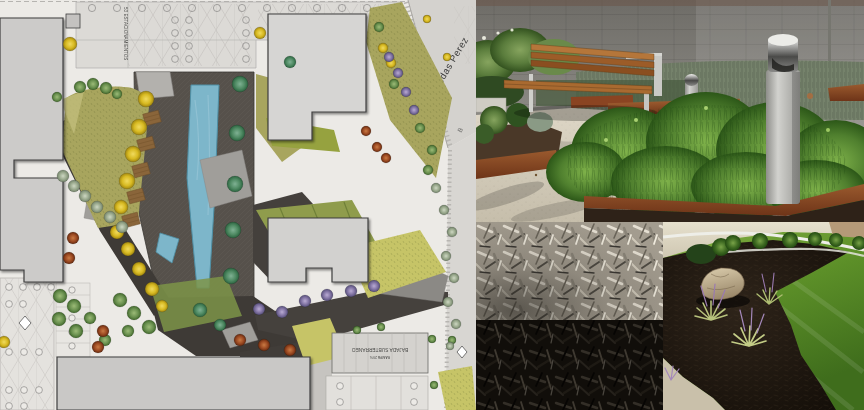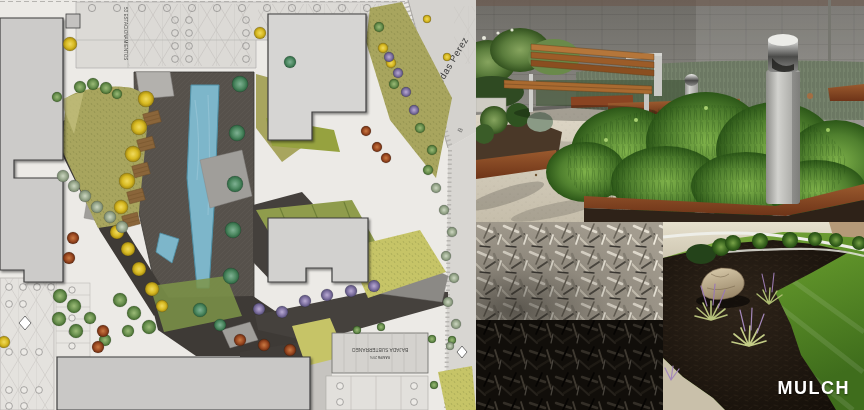--- a/index.html
+++ b/index.html
@@ -608,16 +608,15 @@
   </g>
   <g transform="translate(106,82)">
     <path d="M0,0 L-12,-10 M0,0 L-6,-14 M0,0 L1,-16 M0,0 L8,-13 M0,0 L13,-9" stroke="#aebd72" stroke-width="1.4"></path>
     <path d="M-3,-12 L-7,-30 M3,-12 L5,-31" stroke="#9a7ab0" stroke-width="1.1"></path>
   </g>
   <g transform="translate(8,158)">
     <path d="M0,0 L-6,-12 M0,0 L2,-14 M0,0 L8,-11" stroke="#a488ba" stroke-width="1.2"></path>
   </g>
 </g>
 </svg>
-<div class="caption">MULCH</div>
 </div>
 
 </div>
 
 </body></html>

